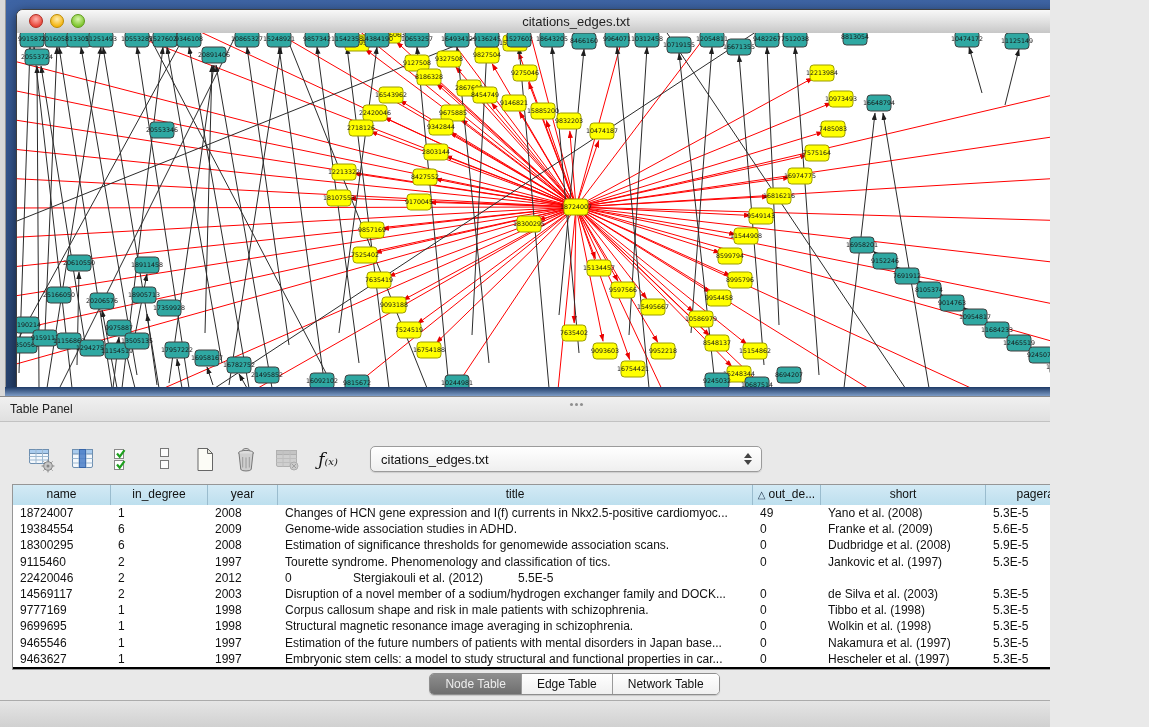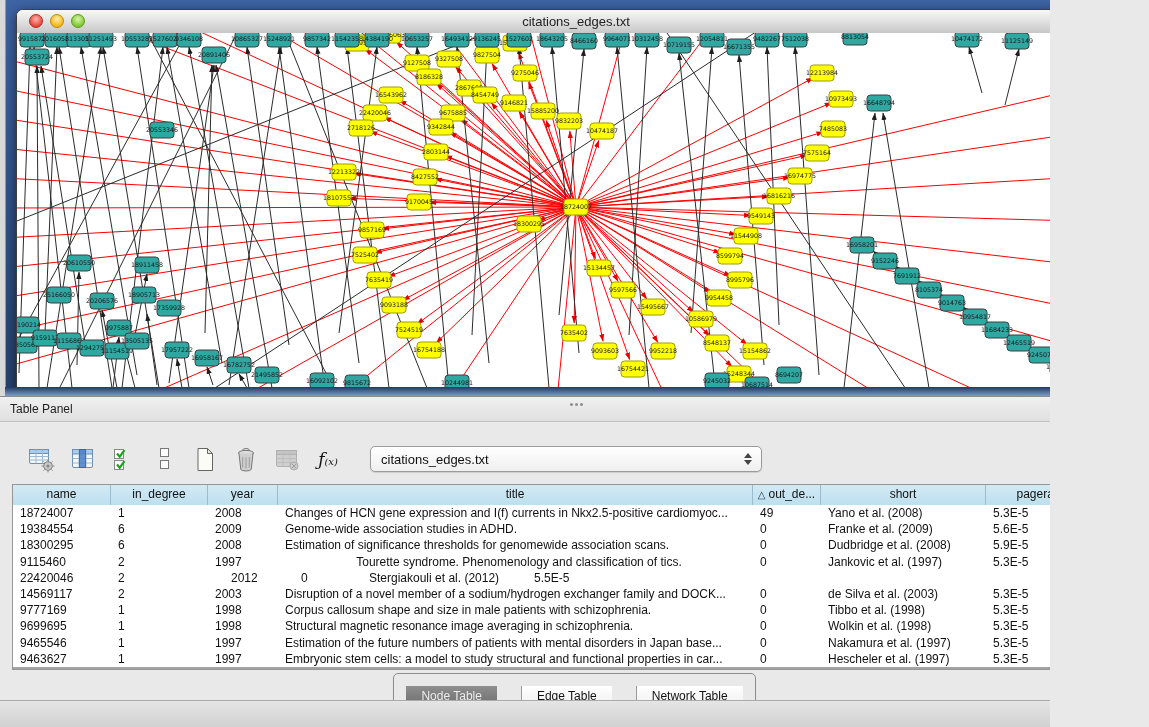--- a/index.html
+++ b/index.html
@@ -40,35 +40,35 @@
   .fx{font-family:"DejaVu Serif",serif;font-style:italic;font-size:17px;color:#111;}
   .fx .fx-x{font-size:10px;}
   .combo{margin-left:16px;width:390px;height:24px;border:1px solid #9B9B9B;border-radius:5px;
     background:linear-gradient(180deg,#FFFFFF,#EFEFEF);display:flex;align-items:center;box-shadow:0 1px 1px rgba(0,0,0,.12);}
   .combo .val{flex:1;font-size:13px;color:#111;padding-left:10px;}
   .combo-arrows{display:flex;flex-direction:column;gap:2px;margin-right:9px;}
   .combo-arrows i{display:block;width:0;height:0;border-left:4px solid transparent;border-right:4px solid transparent;}
   .arr-up{border-bottom:5px solid #444;}
   .arr-dn{border-top:5px solid #444;}
 
-  .tablewrap{position:absolute;left:12px;top:88px;width:1125px;height:186px;background:#a3a3a3;border:1px solid #969696;box-sizing:border-box;}
+  .tablewrap{position:absolute;left:12px;top:88px;width:1125px;height:186px;background:#000000;border:1px solid #969696;box-sizing:border-box;}
   .thead{display:flex;height:20px;background:#C6E5F2;border-bottom:1px solid #8FB3C6;}
   .hcell{box-sizing:border-box;height:20px;line-height:19px;text-align:center;font-size:12px;color:#111;
     border-right:1px solid #9ABCCE;background:linear-gradient(180deg,#D3EAF5,#BDDFEE);overflow:hidden;white-space:nowrap;}
   .hfill{flex:1;background:transparent;border-right:none;}
   .sortglyph{font-size:10px;margin-right:3px;color:#23364F;}
   .tbody{position:absolute;left:0;top:20px;right:15px;bottom:0;overflow:hidden;}
   .trow{display:flex;height:16.2px;line-height:16.2px;background:#fff;}
   .tcell{box-sizing:border-box;padding-left:7px;font-size:12px;color:#111;overflow:hidden;white-space:nowrap;}
   .vscroll{position:absolute;right:0;top:20px;bottom:0;width:15px;background:#FAFAFA;border-left:1px solid #D2D2D2;}
   .vthumb{position:absolute;left:2px;top:2px;width:9px;height:36px;border-radius:5px;background:#AFAFAF;}
 
   .tabs{position:absolute;left:0;top:277px;width:1149px;display:flex;justify-content:center;}
   .seg{display:flex;border:1px solid #8E8E8E;border-radius:5px;overflow:hidden;box-shadow:0 1px 1px rgba(0,0,0,.15);}
-  .seg button{border:none;margin:12px;padding:3px 15px;font-size:12px;font-family:"Liberation Sans",sans-serif;
+  .seg button{border:none;margin:0;padding:3px 15px;font-size:12px;font-family:"Liberation Sans",sans-serif;
     background:linear-gradient(180deg,#FFFFFF,#F0F0F0);color:#111;border-left:1px solid #9A9A9A;}
   .seg button:first-child{border-left:none;}
   .seg button.sel{background:linear-gradient(180deg,#8E8E8E,#6E6E6E);color:#EDEDED;}
 
   .statusbar{position:absolute;left:0;top:700px;width:1149px;height:27px;border-top:1px solid #ABABAB;
     background:linear-gradient(180deg,#E5E5E5,#D0D0D0);display:flex;align-items:center;justify-content:flex-end;}
   .memlabel{font-size:11px;color:#222;margin-right:1px;}
   .memdot{width:13px;height:13px;border-radius:50%;margin-right:10px;box-sizing:border-box;
     background:radial-gradient(circle at 45% 35%,#D6F3A2,#54B52C 75%);border:1px solid #4F9423;}
 </style>
@@ -646,47 +646,47 @@
             <div class="tcell" style="width: 70px;">2008</div>
             <div class="tcell" style="width: 475px;">Estimation of significance thresholds for genomewide association scans.</div>
             <div class="tcell" style="width: 68px;">0</div>
             <div class="tcell" style="width: 165px;">Dudbridge et al. (2008)</div>
             <div class="tcell" style="width: 112px;">5.9E-5</div>
           </div>
           <div class="trow">
             <div class="tcell" style="width: 98px;">9115460</div>
             <div class="tcell" style="width: 97px;">2</div>
             <div class="tcell" style="width: 70px;">1997</div>
-            <div class="tcell" style="width: 475px; text-align: center;">Tourette syndrome. Phenomenology and classification of tics.</div>
+            <div class="tcell" style="width: 475px;">Tourette syndrome. Phenomenology and classification of tics.</div>
             <div class="tcell" style="width: 68px;">0</div>
             <div class="tcell" style="width: 165px;">Jankovic et al. (1997)</div>
             <div class="tcell" style="width: 112px;">5.3E-5</div>
           </div>
           <div class="trow">
             <div class="tcell" style="width: 98px;">22420046</div>
             <div class="tcell" style="width: 97px;">2</div>
-            <div class="tcell" style="width: 70px; margin-left: 16px;">2012</div>
+            <div class="tcell" style="width: 70px;">2012</div>
             <div class="tcell" style="width: 68px;">0</div>
             <div class="tcell" style="width: 165px;">Stergiakouli et al. (2012)</div>
             <div class="tcell" style="width: 112px;">5.5E-5</div>
           </div>
           <div class="trow">
             <div class="tcell" style="width: 98px;">14569117</div>
             <div class="tcell" style="width: 97px;">2</div>
             <div class="tcell" style="width: 70px;">2003</div>
             <div class="tcell" style="width: 475px;">Disruption of a novel member of a sodium/hydrogen exchanger family and DOCK...</div>
             <div class="tcell" style="width: 68px;">0</div>
             <div class="tcell" style="width: 165px;">de Silva et al. (2003)</div>
             <div class="tcell" style="width: 112px;">5.3E-5</div>
           </div>
           <div class="trow">
             <div class="tcell" style="width: 98px;">9777169</div>
             <div class="tcell" style="width: 97px;">1</div>
             <div class="tcell" style="width: 70px;">1998</div>
-            <div class="tcell" style="width: 475px;">Corpus callosum shape and size in male patients with schizophrenia.</div>
+            <div class="tcell" style="width: 475px;">Corpus callosum shape and risk in male patients with schizophrenia.</div>
             <div class="tcell" style="width: 68px;">0</div>
             <div class="tcell" style="width: 165px;">Tibbo et al. (1998)</div>
             <div class="tcell" style="width: 112px;">5.3E-5</div>
           </div>
           <div class="trow">
             <div class="tcell" style="width: 98px;">9699695</div>
             <div class="tcell" style="width: 97px;">1</div>
             <div class="tcell" style="width: 70px;">1998</div>
             <div class="tcell" style="width: 475px;">Structural magnetic resonance image averaging in schizophrenia.</div>
             <div class="tcell" style="width: 68px;">0</div>

